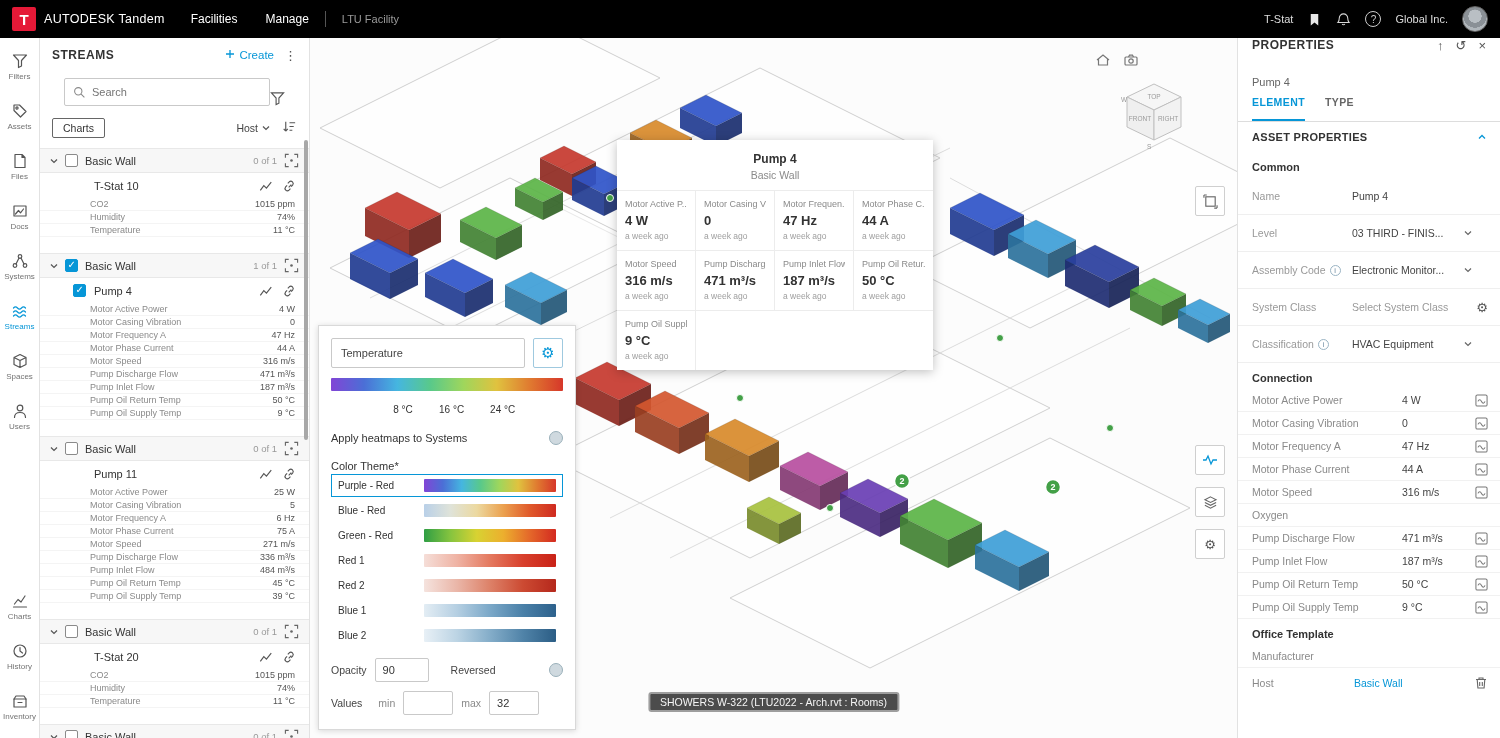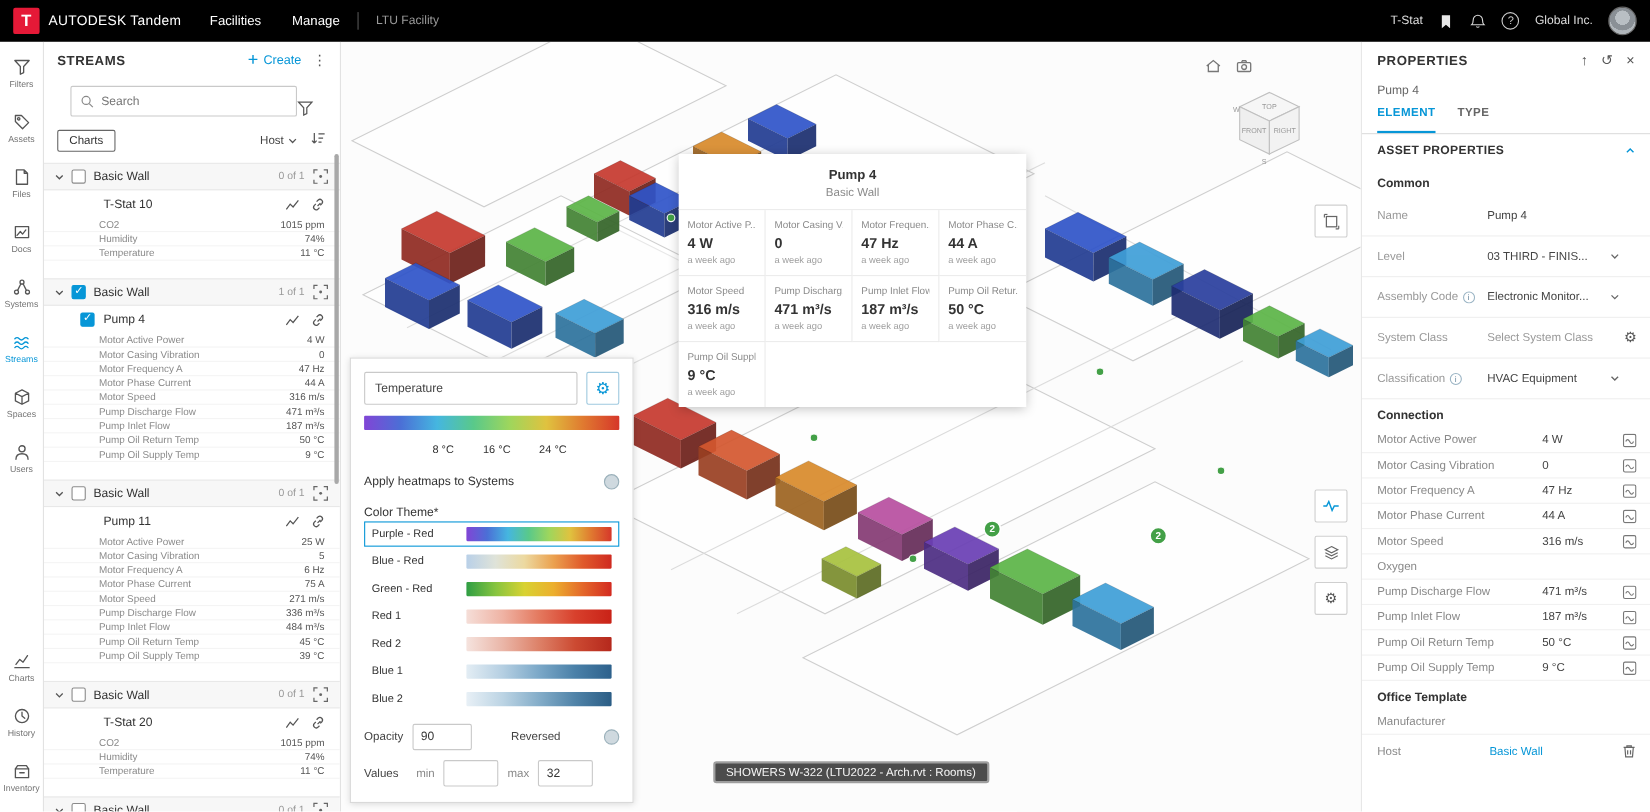--- a/index.html
+++ b/index.html
@@ -100,21 +100,21 @@
   .theme-row.selected{border-color:#0696d7}
   .theme-name{width:78px;font-size:10px;color:#333;white-space:nowrap}
   .theme-grad{flex:1;height:13px;border-radius:1px}
   .hm-bottom{display:flex;align-items:center;margin-top:11px;font-size:10.5px;color:#444;gap:8px}
   .hm-input{width:54px;height:24px;border:1px solid #c9c9c9;border-radius:2px;font-size:11px;font-family:inherit;padding:0 7px;color:#333}
   .hm-values{display:flex;align-items:center;margin-top:9px;font-size:10.5px;color:#444;gap:8px}
   .hm-input.small{width:50px}
 
   
   .props{width:263px;flex:0 0 263px;border-left:1px solid #e2e2e2;background:#fff;overflow:hidden}
-  .props-header{height:34px;display:flex;align-items:center;padding:0 14px}
+  .props-header{height:34px;display:flex;padding:0 14px}
   .props-title{font-size:12px;font-weight:bold;letter-spacing:.5px;color:#333}
   .props-hicons{margin-left:auto;display:flex;gap:12px;color:#555;font-size:13px}
   .props-hicons span{cursor:pointer}
   .entity{font-size:11px;color:#666;padding:4px 14px 8px}
   .tabs{display:flex;gap:20px;padding:0 14px;border-bottom:1px solid #ddd;height:26px}
   .tab{font-size:10.5px;font-weight:bold;letter-spacing:.4px;color:#666;cursor:pointer;display:flex;align-items:flex-start}
   .tab.active{color:#0696d7;border-bottom:2px solid #0696d7}
   .sec-header{display:flex;align-items:center;padding:9px 14px;font-size:11px;font-weight:bold;letter-spacing:.3px;color:#333;cursor:pointer}
   .sec-header .chv{margin-left:auto}
   .sub-title{font-size:11px;font-weight:bold;color:#333;padding:9px 14px 5px}
@@ -801,21 +801,21 @@
 
             <div class="theme-row">
               <span class="theme-name">Blue 2</span>
               <span class="theme-grad" style="background: linear-gradient(90deg, rgb(232, 240, 246), rgb(188, 212, 228), rgb(132, 173, 201), rgb(80, 131, 168), rgb(43, 93, 133));"></span>
             </div>
 
         </div>
         <div class="hm-bottom">
           <span>Opacity</span>
           <input class="hm-input" value="90" style="">
-          <span style="margin-left:28px">Reversed</span>
+          <span style="margin-left:14px">Reversed</span>
           <span class="toggle-dot"></span>
         </div>
         <div class="hm-values">
           <span>Values</span>
           <span style="margin-left:8px;color:#8a8a8a">min</span>
           <input class="hm-input small" value="" style="">
           <span style="color:#8a8a8a">max</span>
           <input class="hm-input small" value="32" style="">
         </div>
       </div>

